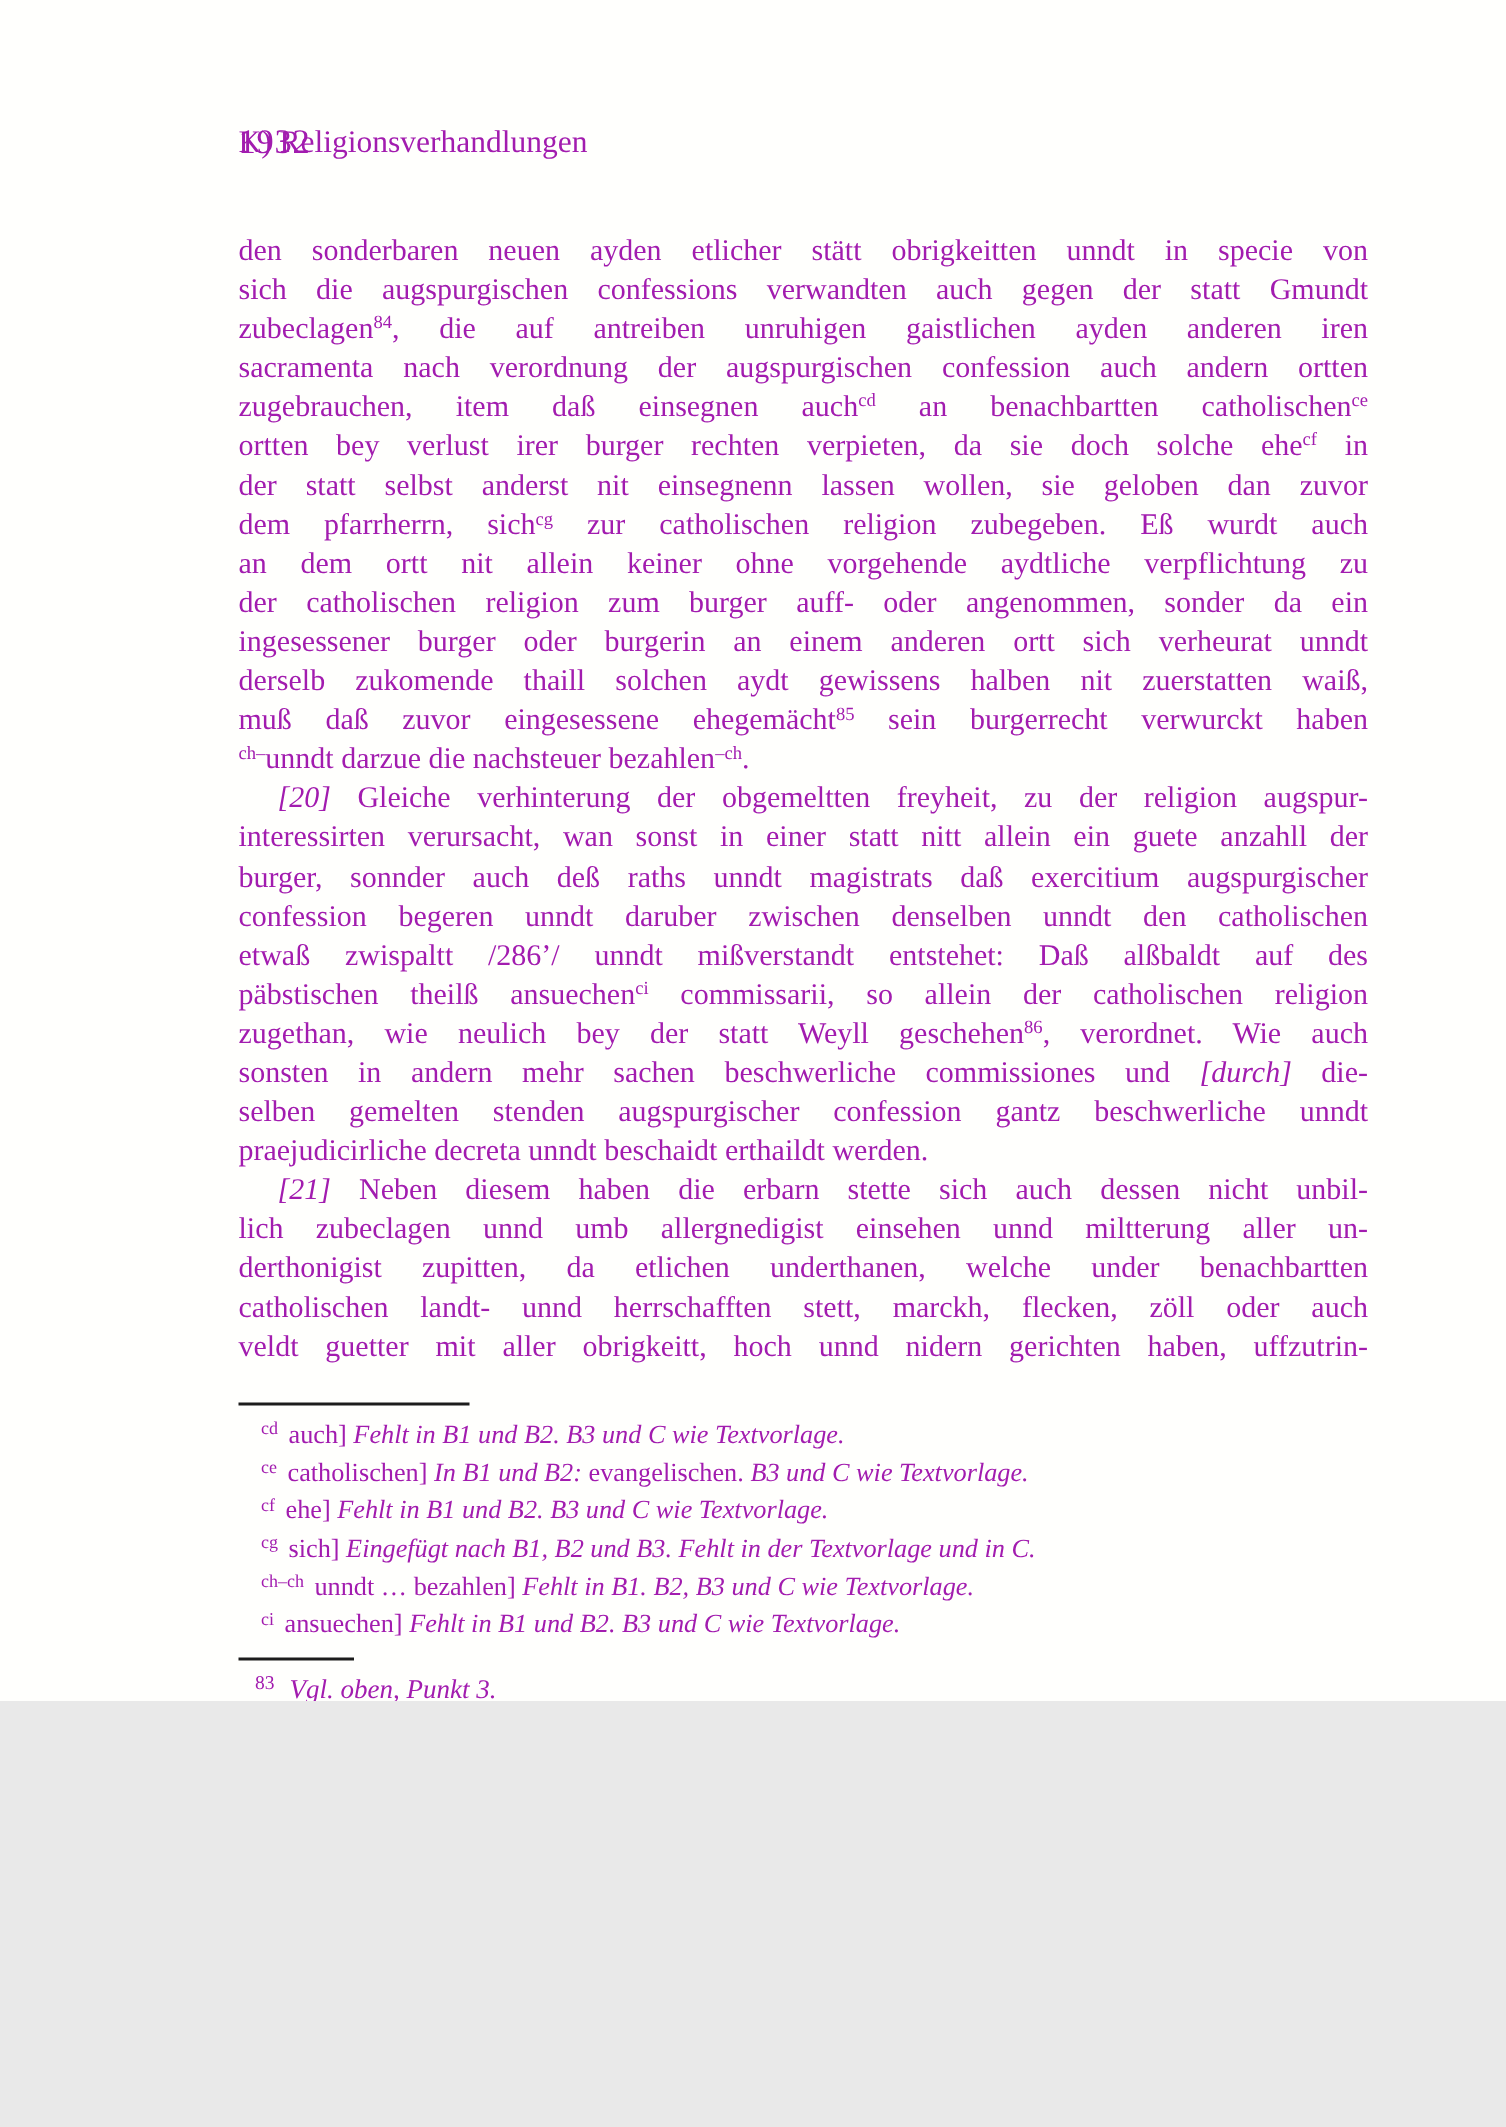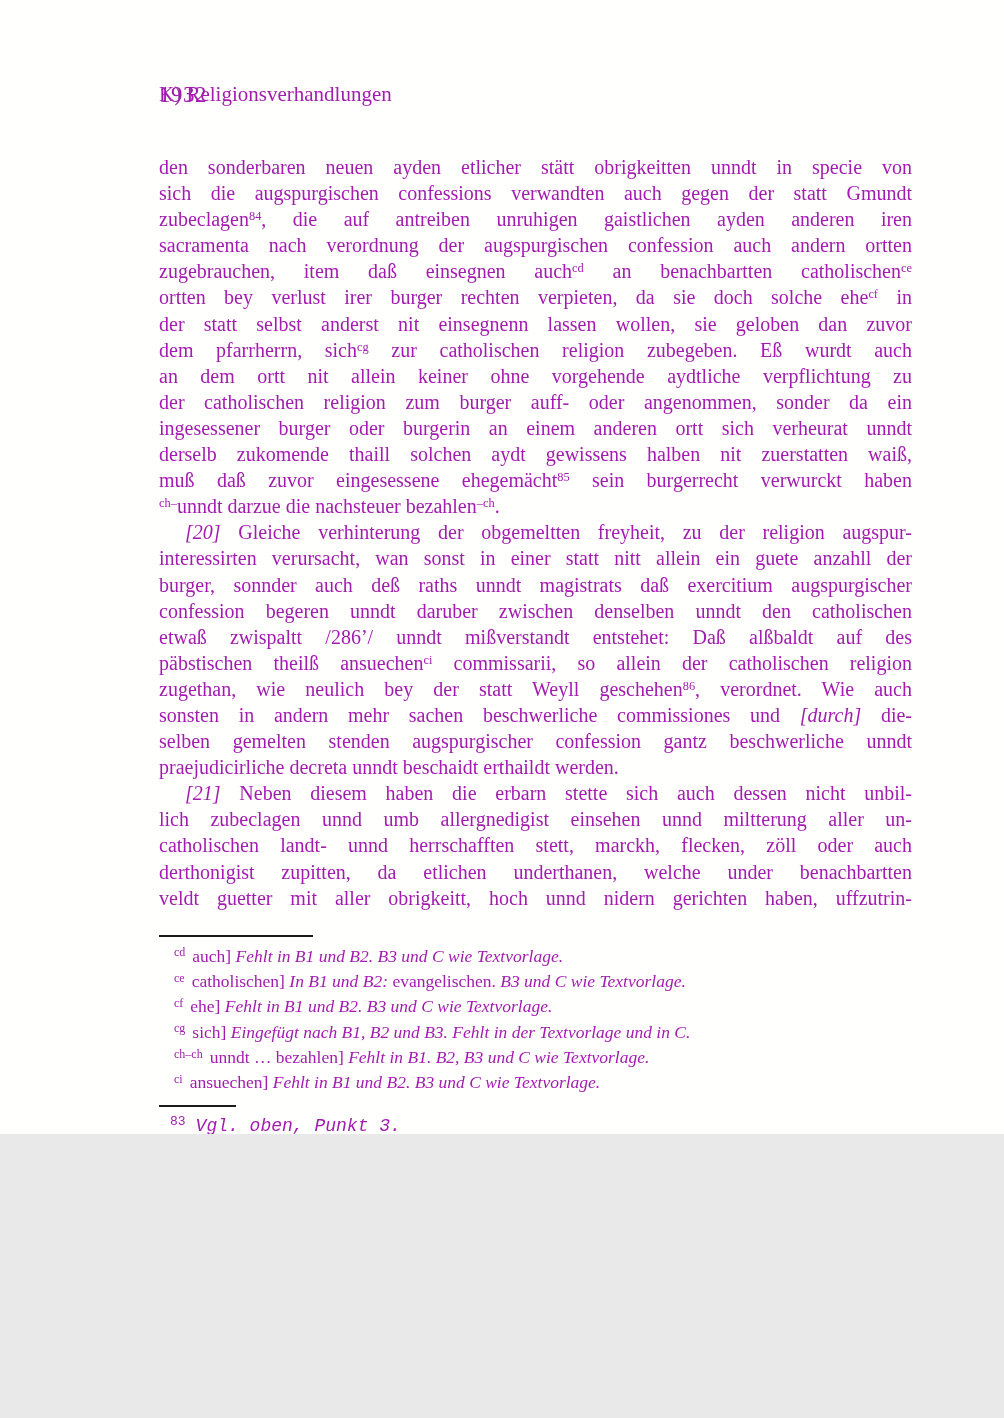--- a/index.html
+++ b/index.html
@@ -21,21 +21,21 @@
   .line.flush{text-align-last:left;}
   .line.indent{text-indent:26px;}
   .sup{font-size:0.62em;vertical-align:0.5em;line-height:0;}
   .i{font-style:italic;text-align:right;}
   .apparatus-divider{margin-top:24px;width:154px;height:0;border-top:2px solid #1c1c1c;}
   .apparatus{margin-top:7px;font-size:17.5px;line-height:25.3px;}
   .apparatus .footnote{padding-left:15px;}
   .fn-label{font-size:12px;vertical-align:0.45em;line-height:0;margin-right:7px;}
   .fn-divider{margin-top:9px;width:77px;height:0;border-top:2px solid #1c1c1c;}
   .footnotes{margin-top:6px;font-size:18px;line-height:27.2px;}
-  .footnotes .footnote{padding-left:11px;font-family:Liberation Mono, monospace;}
+  .footnotes .footnote{padding-left:11px;}
   .footnotes .fn-label{font-size:13px;margin-right:10px;}
 </style>
 </head>
 <body>
 
 <div class="page">
   <div class="textblock">
 
     <div class="head">
       <span class="pagenum">1932</span>
@@ -67,22 +67,22 @@
           <div class="line"><span>etwaß zwispaltt /286’/ unndt mißverstandt entstehet: Daß alßbaldt auf des</span></div>
           <div class="line"><span>päbstischen theilß ansuechen</span><span class="sup">ci</span><span> commissarii, so allein der catholischen religion</span></div>
           <div class="line"><span>zugethan, wie neulich bey der statt Weyll geschehen</span><span class="sup">86</span><span>, verordnet. Wie auch</span></div>
           <div class="line"><span>sonsten in andern mehr sachen beschwerliche commissiones und </span><span class="i">[durch]</span><span> die-</span></div>
           <div class="line"><span>selben gemelten stenden augspurgischer confession gantz beschwerliche unndt</span></div>
           <div class="line flush"><span>praejudicirliche decreta unndt beschaidt erthaildt werden.</span></div>
         </div>
         <div>
           <div class="line indent"><span class="i">[21]</span><span> Neben diesem haben die erbarn stette sich auch dessen nicht unbil-</span></div>
           <div class="line"><span>lich zubeclagen unnd umb allergnedigist einsehen unnd miltterung aller un-</span></div>
+          <div class="line"><span>derthonigist zupitten, da etlichen underthanen, welche under benachbartten</span></div>
           <div class="line"><span>catholischen landt- unnd herrschafften stett, marckh, flecken, zöll oder auch</span></div>
-          <div class="line"><span>derthonigist zupitten, da etlichen underthanen, welche under benachbartten</span></div>
           <div class="line"><span>veldt guetter mit aller obrigkeitt, hoch unnd nidern gerichten haben, uffzutrin-</span></div>
         </div>
       </div>
 
     <div class="apparatus-divider"></div>
     <div class="apparatus">
         <div class="footnote"><span class="fn-label">cd</span><span>auch] </span><span class="i">Fehlt in B1 und B2. B3 und C wie Textvorlage.</span></div>
         <div class="footnote"><span class="fn-label">ce</span><span>catholischen] </span><span class="i">In B1 und B2:</span><span> evangelischen. </span><span class="i">B3 und C wie Textvorlage.</span></div>
         <div class="footnote"><span class="fn-label">cf</span><span>ehe] </span><span class="i">Fehlt in B1 und B2. B3 und C wie Textvorlage.</span></div>
         <div class="footnote"><span class="fn-label">cg</span><span>sich] </span><span class="i">Eingefügt nach B1, B2 und B3. Fehlt in der Textvorlage und in C.</span></div>

